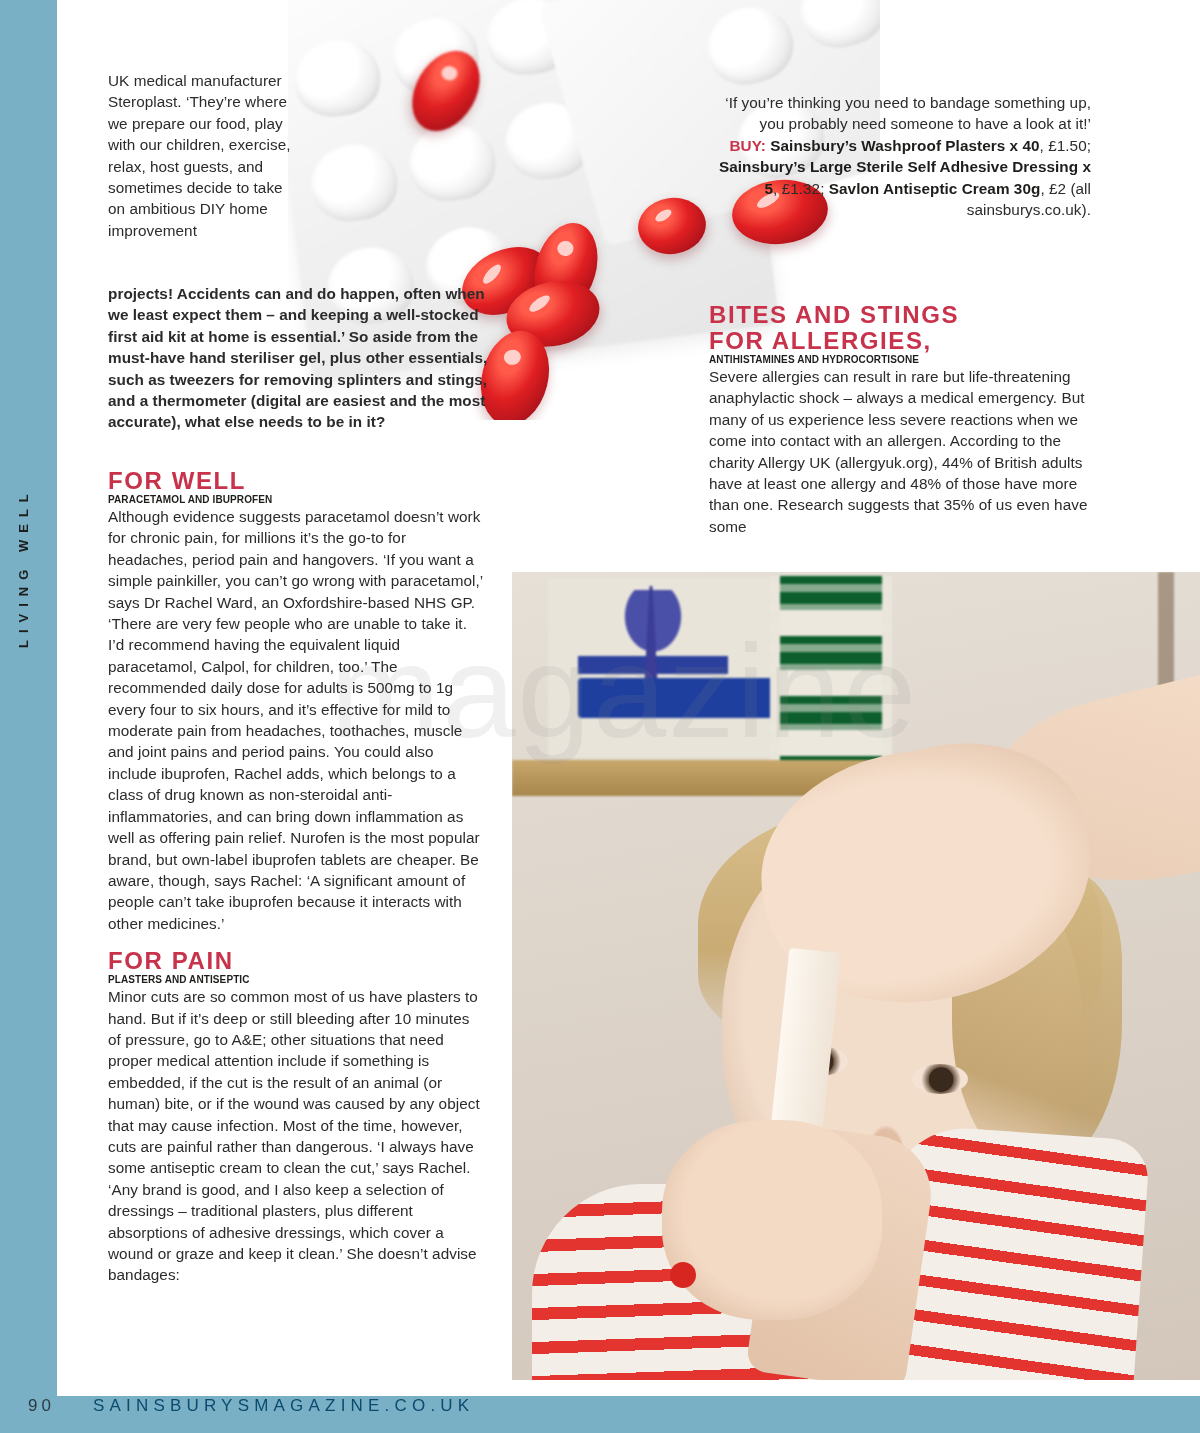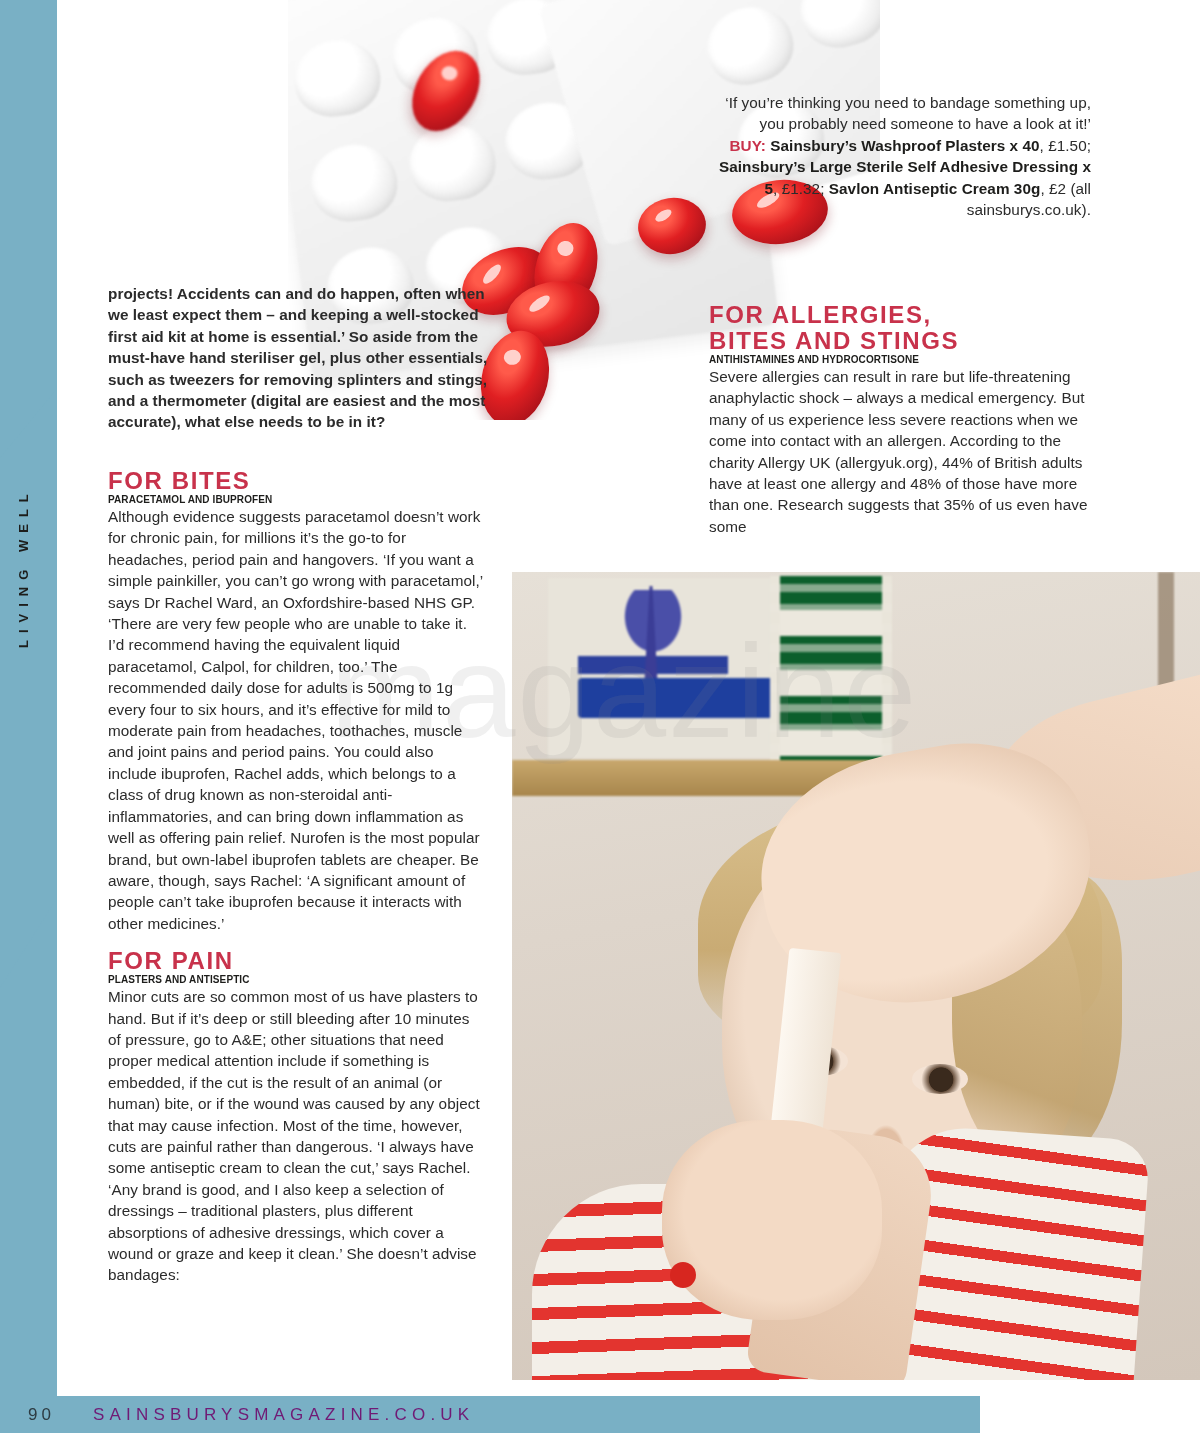--- a/index.html
+++ b/index.html
@@ -46,37 +46,37 @@
     left: 57px; top: 0;
     width: 1143px;
     height: 1396px;
     background: #ffffff;
   }
 
   
   .footer-band {
     position: absolute;
     left: 0; bottom: 0;
-    width: 980px; height: 37px;
+    width: 1200px; height: 37px;
     background: #79b0c5;
     display: flex;
-    align-items: center;
+    align-items: flex-start;
   }
   .footer-pageno {
     margin-left: 28px;
     font-size: 17px;
     letter-spacing: 4px;
     color: #2d3b42;
     font-family: "Liberation Sans", sans-serif;
   }
   .footer-site {
     margin-left: 38px;
     font-size: 17px;
     letter-spacing: 5.2px;
-    color: #701a75;
+    color: #0c4a6e;
   }
 
   
   .vertical-label {
     position: absolute;
     left: 16px;
     top: 600px;
     width: 220px;
     transform: rotate(-90deg);
     transform-origin: 24px 24px;
@@ -403,50 +403,53 @@
     <div class="ph-plaster"></div>
     <div class="ph-shirt"></div>
     <div class="ph-shirt2"></div>
     <div class="ph-arm-low"></div>
     <div class="ph-hand-low"></div>
     <div class="ph-button"></div>
   </div>
 
   <div class="watermark">magazine</div>
 
+  <div class="col-left col-left-narrow">
+    <p class="body-text">UK medical manufacturer Steroplast. ‘They’re where we prepare our food, play with our children, exercise, relax, host guests, and sometimes decide to take on ambitious DIY home improvement</p>
+  </div>
 
   <div class="col-left" style="top:283px;font-weight:bold;">
     <p class="body-text">projects! Accidents can and do happen, often when we least expect them – and keeping a well-stocked first aid kit at home is essential.’ So aside from the must-have hand steriliser gel, plus other essentials, such as tweezers for removing splinters and stings, and a thermometer (digital are easiest and the most accurate), what else needs to be in it?</p>
   </div>
 
   <div class="col-left" style="top:468px; width:378px;">
 
     <div>
-      <div class="sec-head" style="margin-top:0;">FOR BITES</div>
+      <div class="sec-head" style="margin-top:0;">FOR WELL</div>
       <div class="sub-head">PARACETAMOL AND IBUPROFEN</div>
       <p class="body-text">Although evidence suggests paracetamol doesn’t work for chronic pain, for millions it’s the go-to for headaches, period pain and hangovers. ‘If you want a simple painkiller, you can’t go wrong with paracetamol,’ says Dr Rachel Ward, an Oxfordshire-based NHS GP. ‘There are very few people who are unable to take it. I’d recommend having the equivalent liquid paracetamol, Calpol, for children, too.’ The recommended daily dose for adults is 500mg to 1g every four to six hours, and it’s effective for mild to moderate pain from headaches, toothaches, muscle and joint pains and period pains. You could also include ibuprofen, Rachel adds, which belongs to a class of drug known as non-steroidal anti-inflammatories, and can bring down inflammation as well as offering pain relief. Nurofen is the most popular brand, but own-label ibuprofen tablets are cheaper. Be aware, though, says Rachel: ‘A significant amount of people can’t take ibuprofen because it interacts with other medicines.’</p>
     </div>
 
     <div style="margin-top:12px;">
       <div class="sec-head">FOR PAIN</div>
       <div class="sub-head">PLASTERS AND ANTISEPTIC</div>
       <p class="body-text">Minor cuts are so common most of us have plasters to hand. But if it’s deep or still bleeding after 10 minutes of pressure, go to A&amp;E; other situations that need proper medical attention include if something is embedded, if the cut is the result of an animal (or human) bite, or if the wound was caused by any object that may cause infection. Most of the time, however, cuts are painful rather than dangerous. ‘I always have some antiseptic cream to clean the cut,’ says Rachel. ‘Any brand is good, and I also keep a selection of dressings – traditional plasters, plus different absorptions of adhesive dressings, which cover a wound or graze and keep it clean.’ She doesn’t advise bandages:</p>
     </div>
   </div>
 
   <div class="col-right">
     <p class="body-text right-quote">‘If you’re thinking you need to bandage something up, you probably need someone to have a look at it!’</p>
     <p class="body-text right-quote">
       <span class="buy-label">BUY:</span><span> </span><span class="bold">Sainsbury’s Washproof Plasters x 40</span><span>, £1.50; </span><span class="bold">Sainsbury’s Large Sterile Self Adhesive Dressing x 5</span><span>, £1.32; </span><span class="bold">Savlon Antiseptic Cream 30g</span><span>, £2 </span><span>(all sainsburys.co.uk).</span>
     </p>
   </div>
 
   <div class="col-right" style="top:302px;">
+    <div class="sec-head" style="margin-top:0;">BITES AND STINGS</div>
     <div class="sec-head" style="margin-top:0;">FOR ALLERGIES,</div>
-    <div class="sec-head" style="margin-top:0;">BITES AND STINGS</div>
     <div class="sub-head">ANTIHISTAMINES AND HYDROCORTISONE</div>
     <p class="body-text">Severe allergies can result in rare but life-threatening anaphylactic shock – always a medical emergency. But many of us experience less severe reactions when we come into contact with an allergen. According to the charity Allergy UK (allergyuk.org), 44% of British adults have at least one allergy and 48% of those have more than one. Research suggests that 35% of us even have some</p>
   </div>
 
   <div class="footer-band">
     <span class="footer-pageno">90</span>
     <span class="footer-site">SAINSBURYSMAGAZINE.CO.UK</span>
   </div>
 
 </div>

